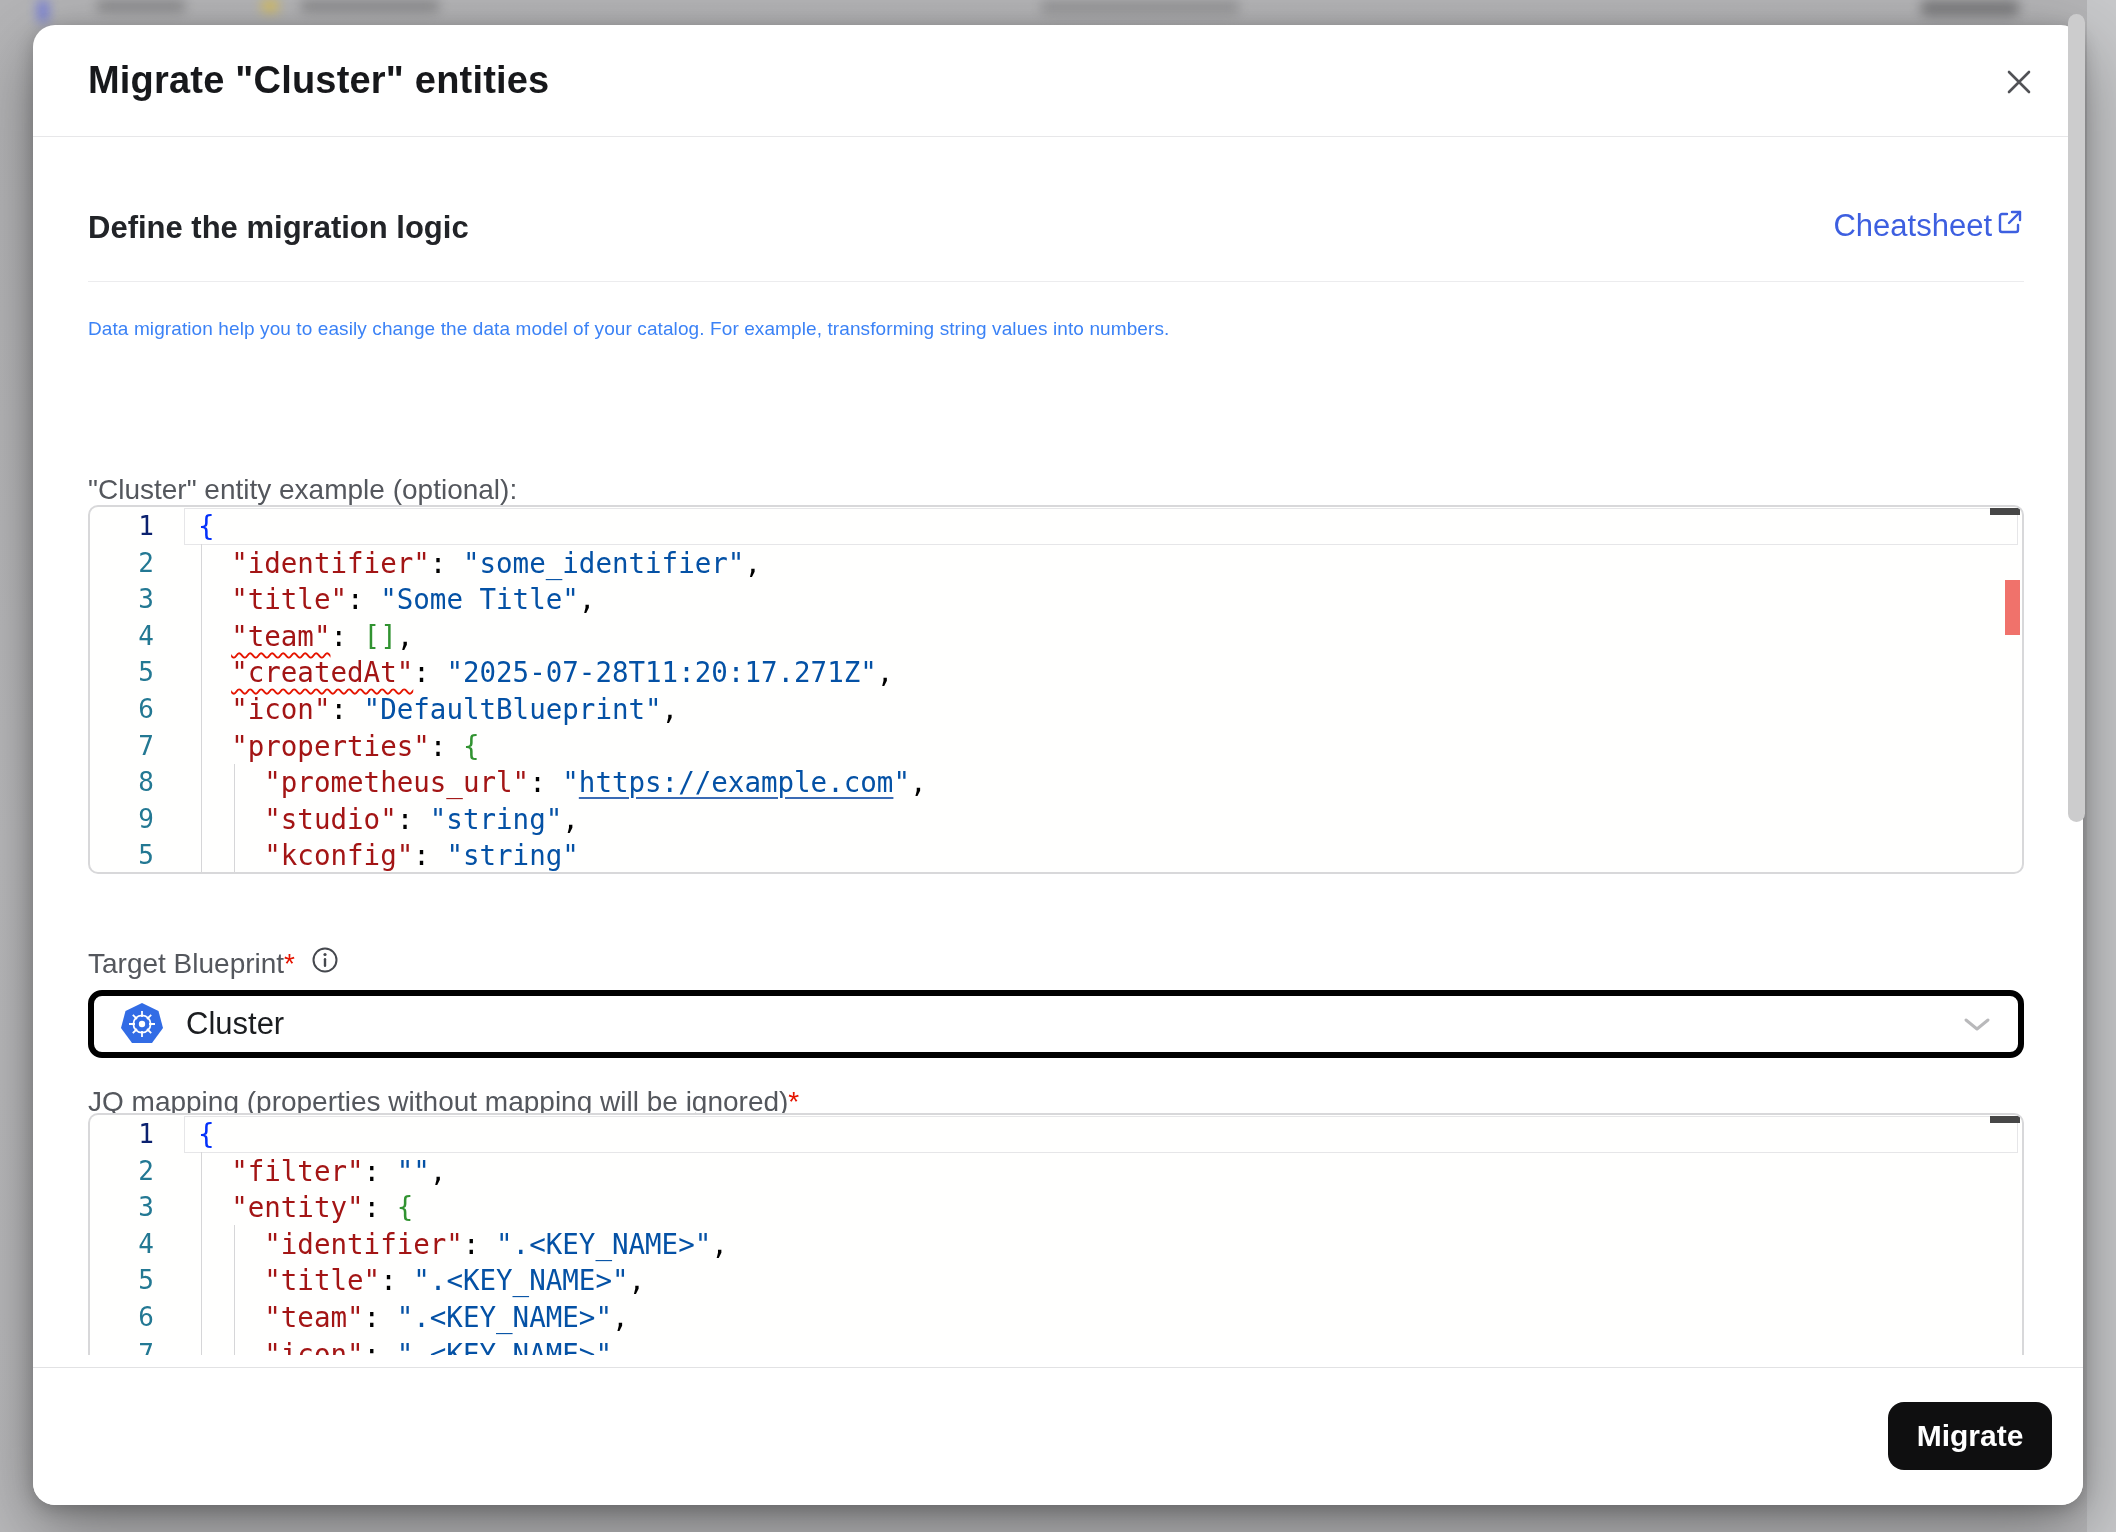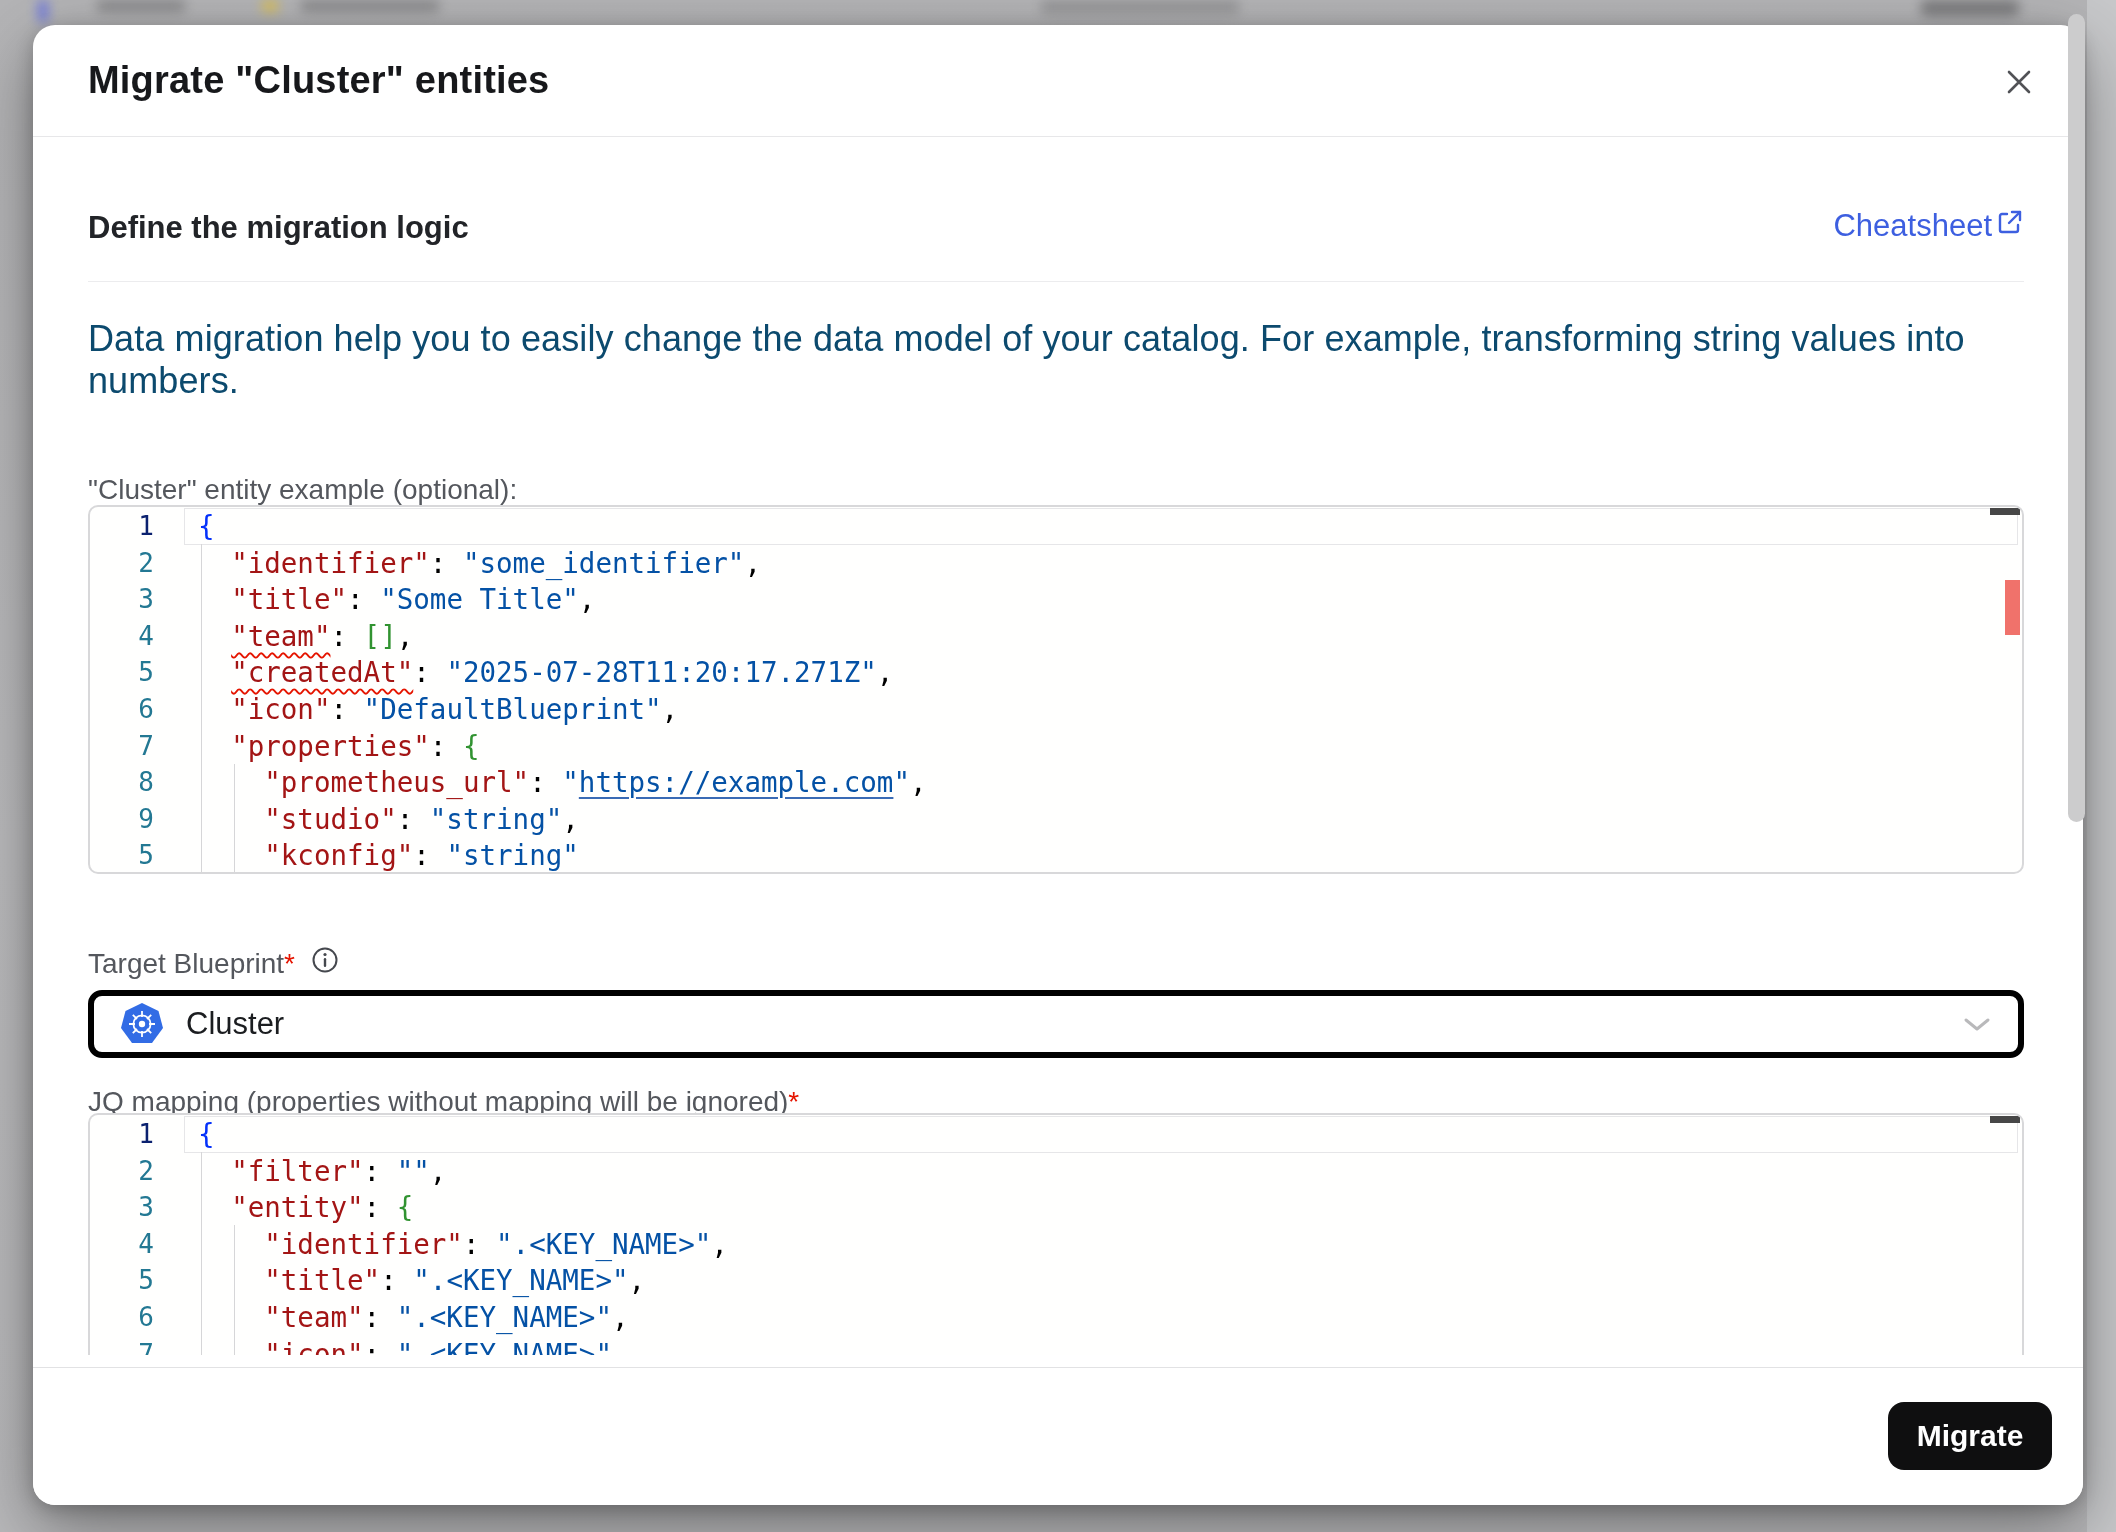--- a/index.html
+++ b/index.html
@@ -25,21 +25,21 @@
   .modal-header{position:absolute;left:0;top:0;width:100%;height:112px;border-bottom:1px solid #e7e7e9;}
   .modal-title{position:absolute;left:55px;top:34px;font-size:38px;font-weight:700;letter-spacing:.2px;color:#17181b;}
   .close-btn{position:absolute;right:44px;top:38px;width:40px;height:40px;cursor:pointer;
     display:flex;align-items:center;justify-content:center;background:none;border:none;}
   .modal-body{position:absolute;left:0;top:113px;width:100%;height:1229px;overflow:hidden;padding-left:12px;}
   .section-row{position:absolute;left:55px;right:59px;top:72px;height:44px;}
   .section-heading{font-size:31px;font-weight:700;color:#222428;}
   .cheatsheet{position:absolute;right:0;top:-2px;display:flex;align-items:center;gap:4px;
     color:var(--accent);font-size:31px;cursor:pointer;text-decoration:none;}
   .divider2{position:absolute;left:55px;right:59px;top:143px;border-top:1px solid #ececee;}
-  .para{position:absolute;left:55px;right:46px;font-size:36px;color:#0c4a6e;letter-spacing:.1px;}
+  .para{position:absolute;left:55px;right:46px;font-size:19px;color:#3b82f6;letter-spacing:.1px;}
   .p1{top:180px;} .p2{top:260px;}
   .field-label{position:absolute;left:55px;font-size:28px;color:#54575d;}
   .lbl1{top:336px;}
   .req{color:var(--error);}
   
   .editor{position:absolute;left:55px;right:59px;background:#fffffe;border:2px solid #d8d8da;
     border-radius:10px;overflow:hidden;}
   .editor1{top:367px;height:369px;}
   .editor2{top:975px;height:242px;border-bottom:none;border-radius:10px 10px 0 0;}
   .gutter{position:absolute;left:0;top:1px;width:80px;}

